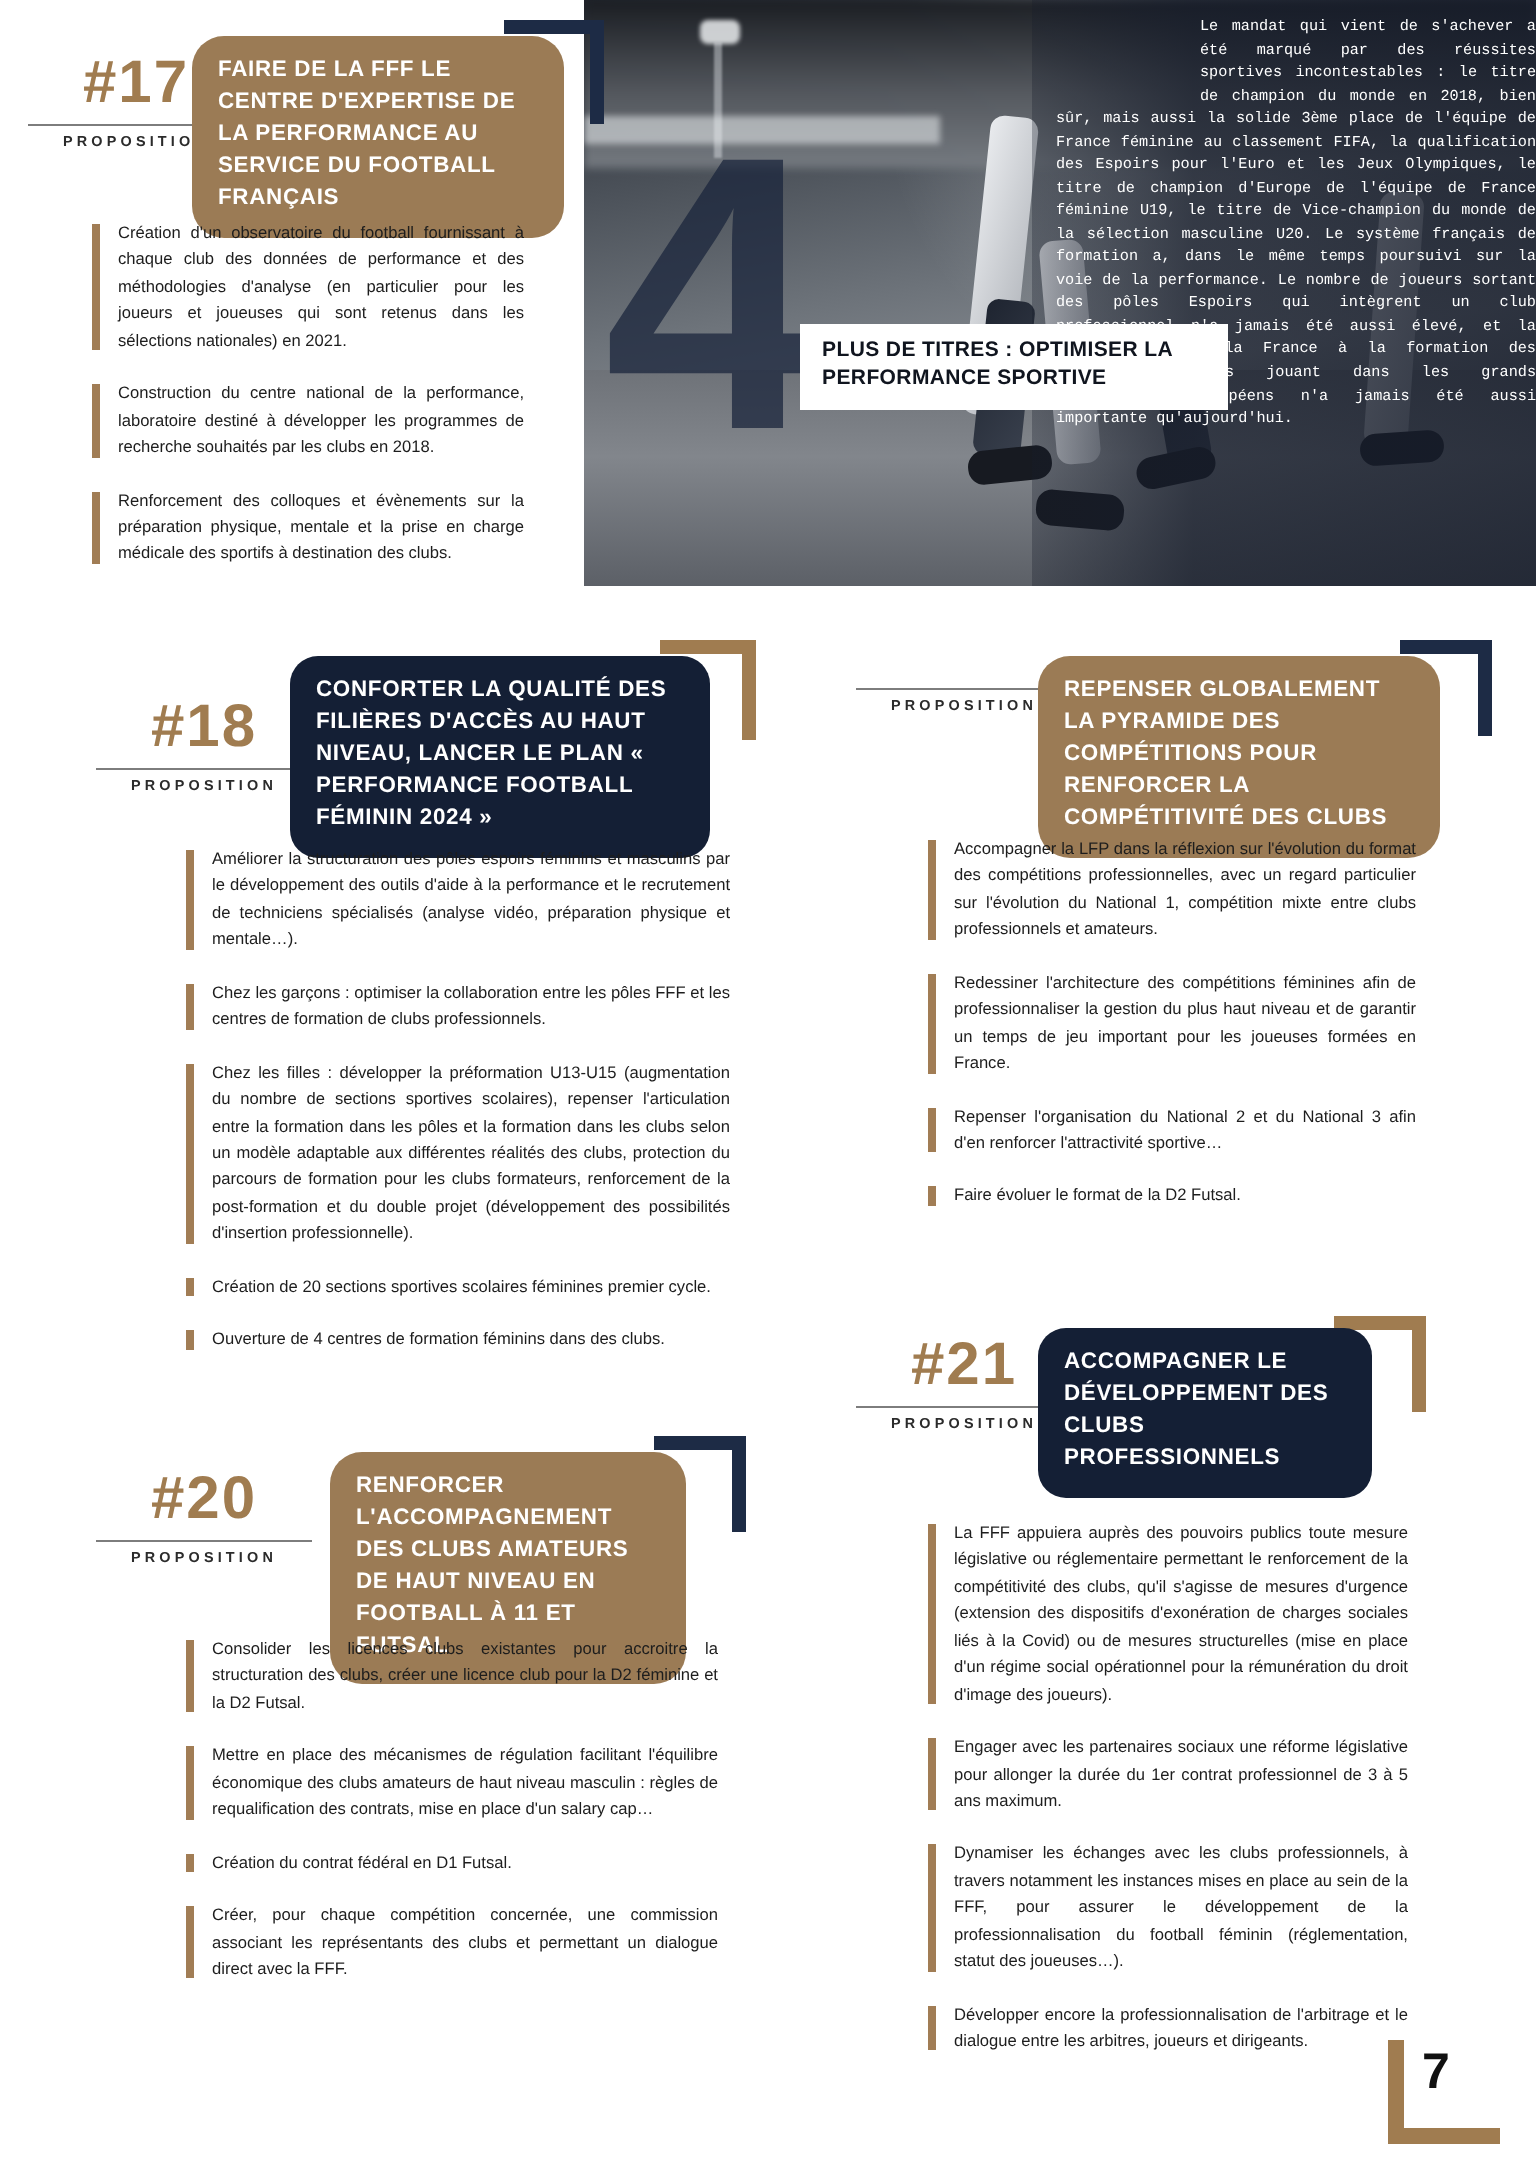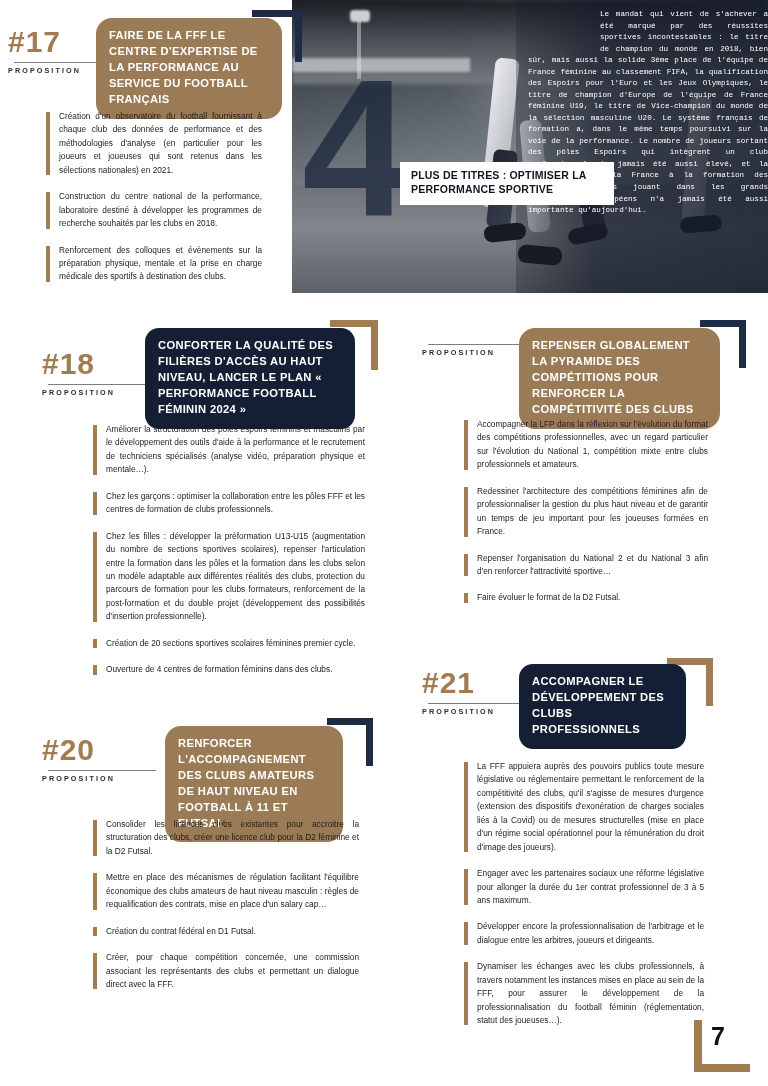--- a/index.html
+++ b/index.html
@@ -4,21 +4,21 @@
 <style>
   html,body{margin:0;padding:0;background:#ffffff;}
   body{
     width:768px;height:1086px;position:relative;overflow:hidden;
     font-family:"Liberation Sans","DejaVu Sans",sans-serif;
     color:#1b1b1b;
   }
   .page{position:absolute;inset:0;background:#fff;}
 
   
-  .propnum{position:absolute;width:120px;}
+  .propnum{position:absolute;text-align:center;width:120px;}
   .propnum .num{
     font-size:30px;font-weight:700;letter-spacing:1px;
     color:#a07c50;line-height:1.05;font-family:"Liberation Sans",sans-serif;
   }
   .propnum .rule{height:1px;background:#7d7d7d;margin:4px 6px 3px 6px;}
   .propnum .lbl{
     font-size:7.2px;letter-spacing:2.1px;font-weight:700;color:#2b2b2b;
   }
 
   
@@ -234,24 +234,24 @@
     <div class="bt">ACCOMPAGNER LE DÉVELOPPEMENT DES CLUBS PROFESSIONNELS</div>
   </div>
   <div class="bullets" style="left:464px;top:760px;width:240px;">
     <div class="bullet">
         <p>La FFF appuiera auprès des pouvoirs publics toute mesure législative ou réglementaire permettant le renforcement de la compétitivité des clubs, qu'il s'agisse de mesures d'urgence (extension des dispositifs d'exonération de charges sociales liés à la Covid) ou de mesures structurelles (mise en place d'un régime social opérationnel pour la rémunération du droit d'image des joueurs).</p>
       </div>
     <div class="bullet">
         <p>Engager avec les partenaires sociaux une réforme législative pour allonger la durée du 1er contrat professionnel de 3 à 5 ans maximum.</p>
       </div>
     <div class="bullet">
+        <p>Dynamiser les échanges avec les clubs professionnels, à travers notamment les instances mises en place au sein de la FFF, pour assurer le développement de la professionnalisation du football féminin (réglementation, statut des joueuses…).</p>
+      </div>
+    <div class="bullet">
         <p>Développer encore la professionnalisation de l'arbitrage et le dialogue entre les arbitres, joueurs et dirigeants.</p>
-      </div>
-    <div class="bullet">
-        <p>Dynamiser les échanges avec les clubs professionnels, à travers notamment les instances mises en place au sein de la FFF, pour assurer le développement de la professionnalisation du football féminin (réglementation, statut des joueuses…).</p>
       </div>
   </div>
 
   <div class="bracket navy" style="left:327px;top:718px;width:46px;height:48px;">
     <i class="h" style="width:46px;"></i>
     <i class="v"></i>
   </div>
   <div class="propnum" style="left:42px;top:734px;">
     <div class="num">#20</div>
     <div class="rule"></div>

